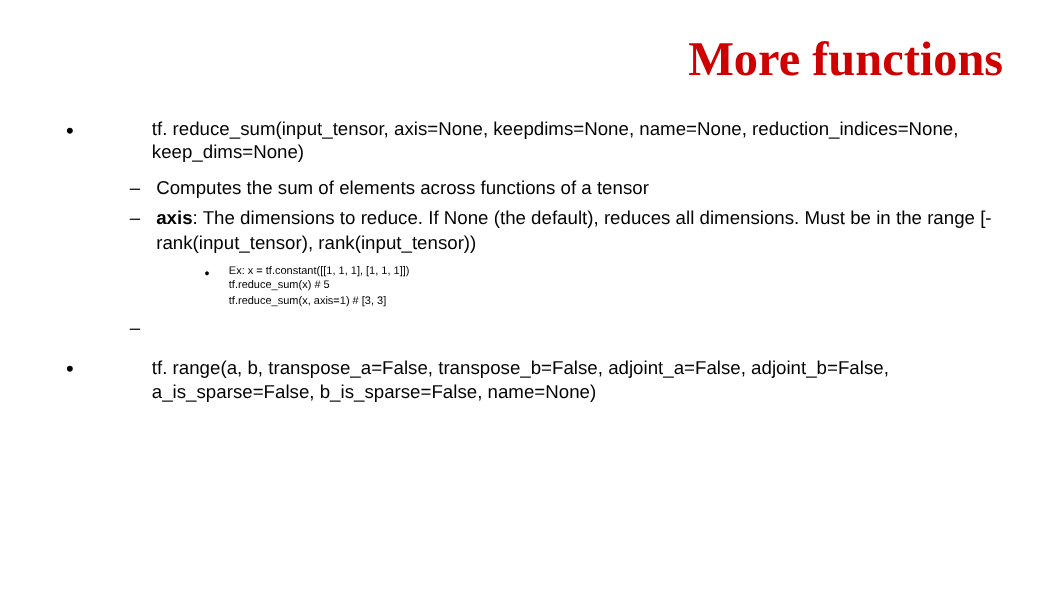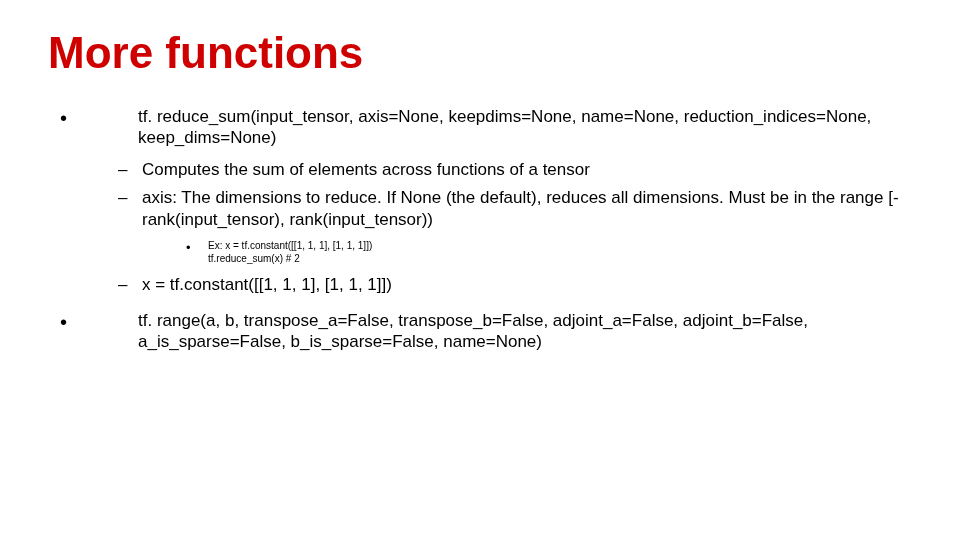--- a/index.html
+++ b/index.html
@@ -13,25 +13,25 @@
     overflow: hidden;
   }
   .slide {
     width: 960px;
     height: 540px;
     position: relative;
     box-sizing: border-box;
     padding: 28px 48px 28px 48px;
   }
   .title {
-    font-family: Liberation Sans, sans-serif;
+    font-family: Liberation Serif, serif;
     font-weight: bold;
     font-size: 44px;
     color: #cf0000;
-    text-align: left;
+    text-align: right;
     margin: 0 0 28px 0;
   }
   ul.level1 {
     list-style: none;
     margin: 0;
     padding: 0 4px 0 4px;
   }
   ul.level1 > li {
     position: relative;
     padding-left: 38px;
@@ -80,21 +80,21 @@
     font-size: 10px;
     line-height: 1.35;
   }
   ul.level3 > li::before {
     content: "\2022";
     position: absolute;
     left: 4px;
     top: 0;
     font-size: 13px;
   }
-  b { font-weight: normal; margin-top: 36px; }
+  b { font-weight: bold; margin-top: 36px; }
   .ex-block span { display: block; }
 </style>
 </head>
 <body>
 
 <div class="slide">
 
   <h1 class="title">More functions</h1>
 
   <ul class="level1">
@@ -105,26 +105,27 @@
       <ul class="level2">
         <li>
           <span>Computes the sum of elements across functions of a tensor</span>
         </li>
         <li>
           <b>axis</b><span>: The dimensions to reduce. If None (the default), reduces all dimensions. Must be in the range [-rank(input_tensor), rank(input_tensor))</span>
 
           <ul class="level3">
             <li class="ex-block">
               <span>Ex: x = tf.constant([[1, 1, 1], [1, 1, 1]])</span>
-              <span>tf.reduce_sum(x)  # 2</span>
+              <span>tf.reduce_sum(x)  # 5</span>
+              <span>tf.reduce_sum(x, axis=1)  # [3, 3]</span>
             </li>
           </ul>
         </li>
         <li>
-          <span>x = tf.constant([[1, 1, 1], [1, 1, 1]])</span><br>
+          <br>
         </li>
       </ul>
     </li>
 
     <li>
       <div class="sig">tf. range(a, b, transpose_a=False, transpose_b=False, adjoint_a=False, adjoint_b=False, a_is_sparse=False, b_is_sparse=False, name=None)</div>
 
     </li>
 
   </ul>

